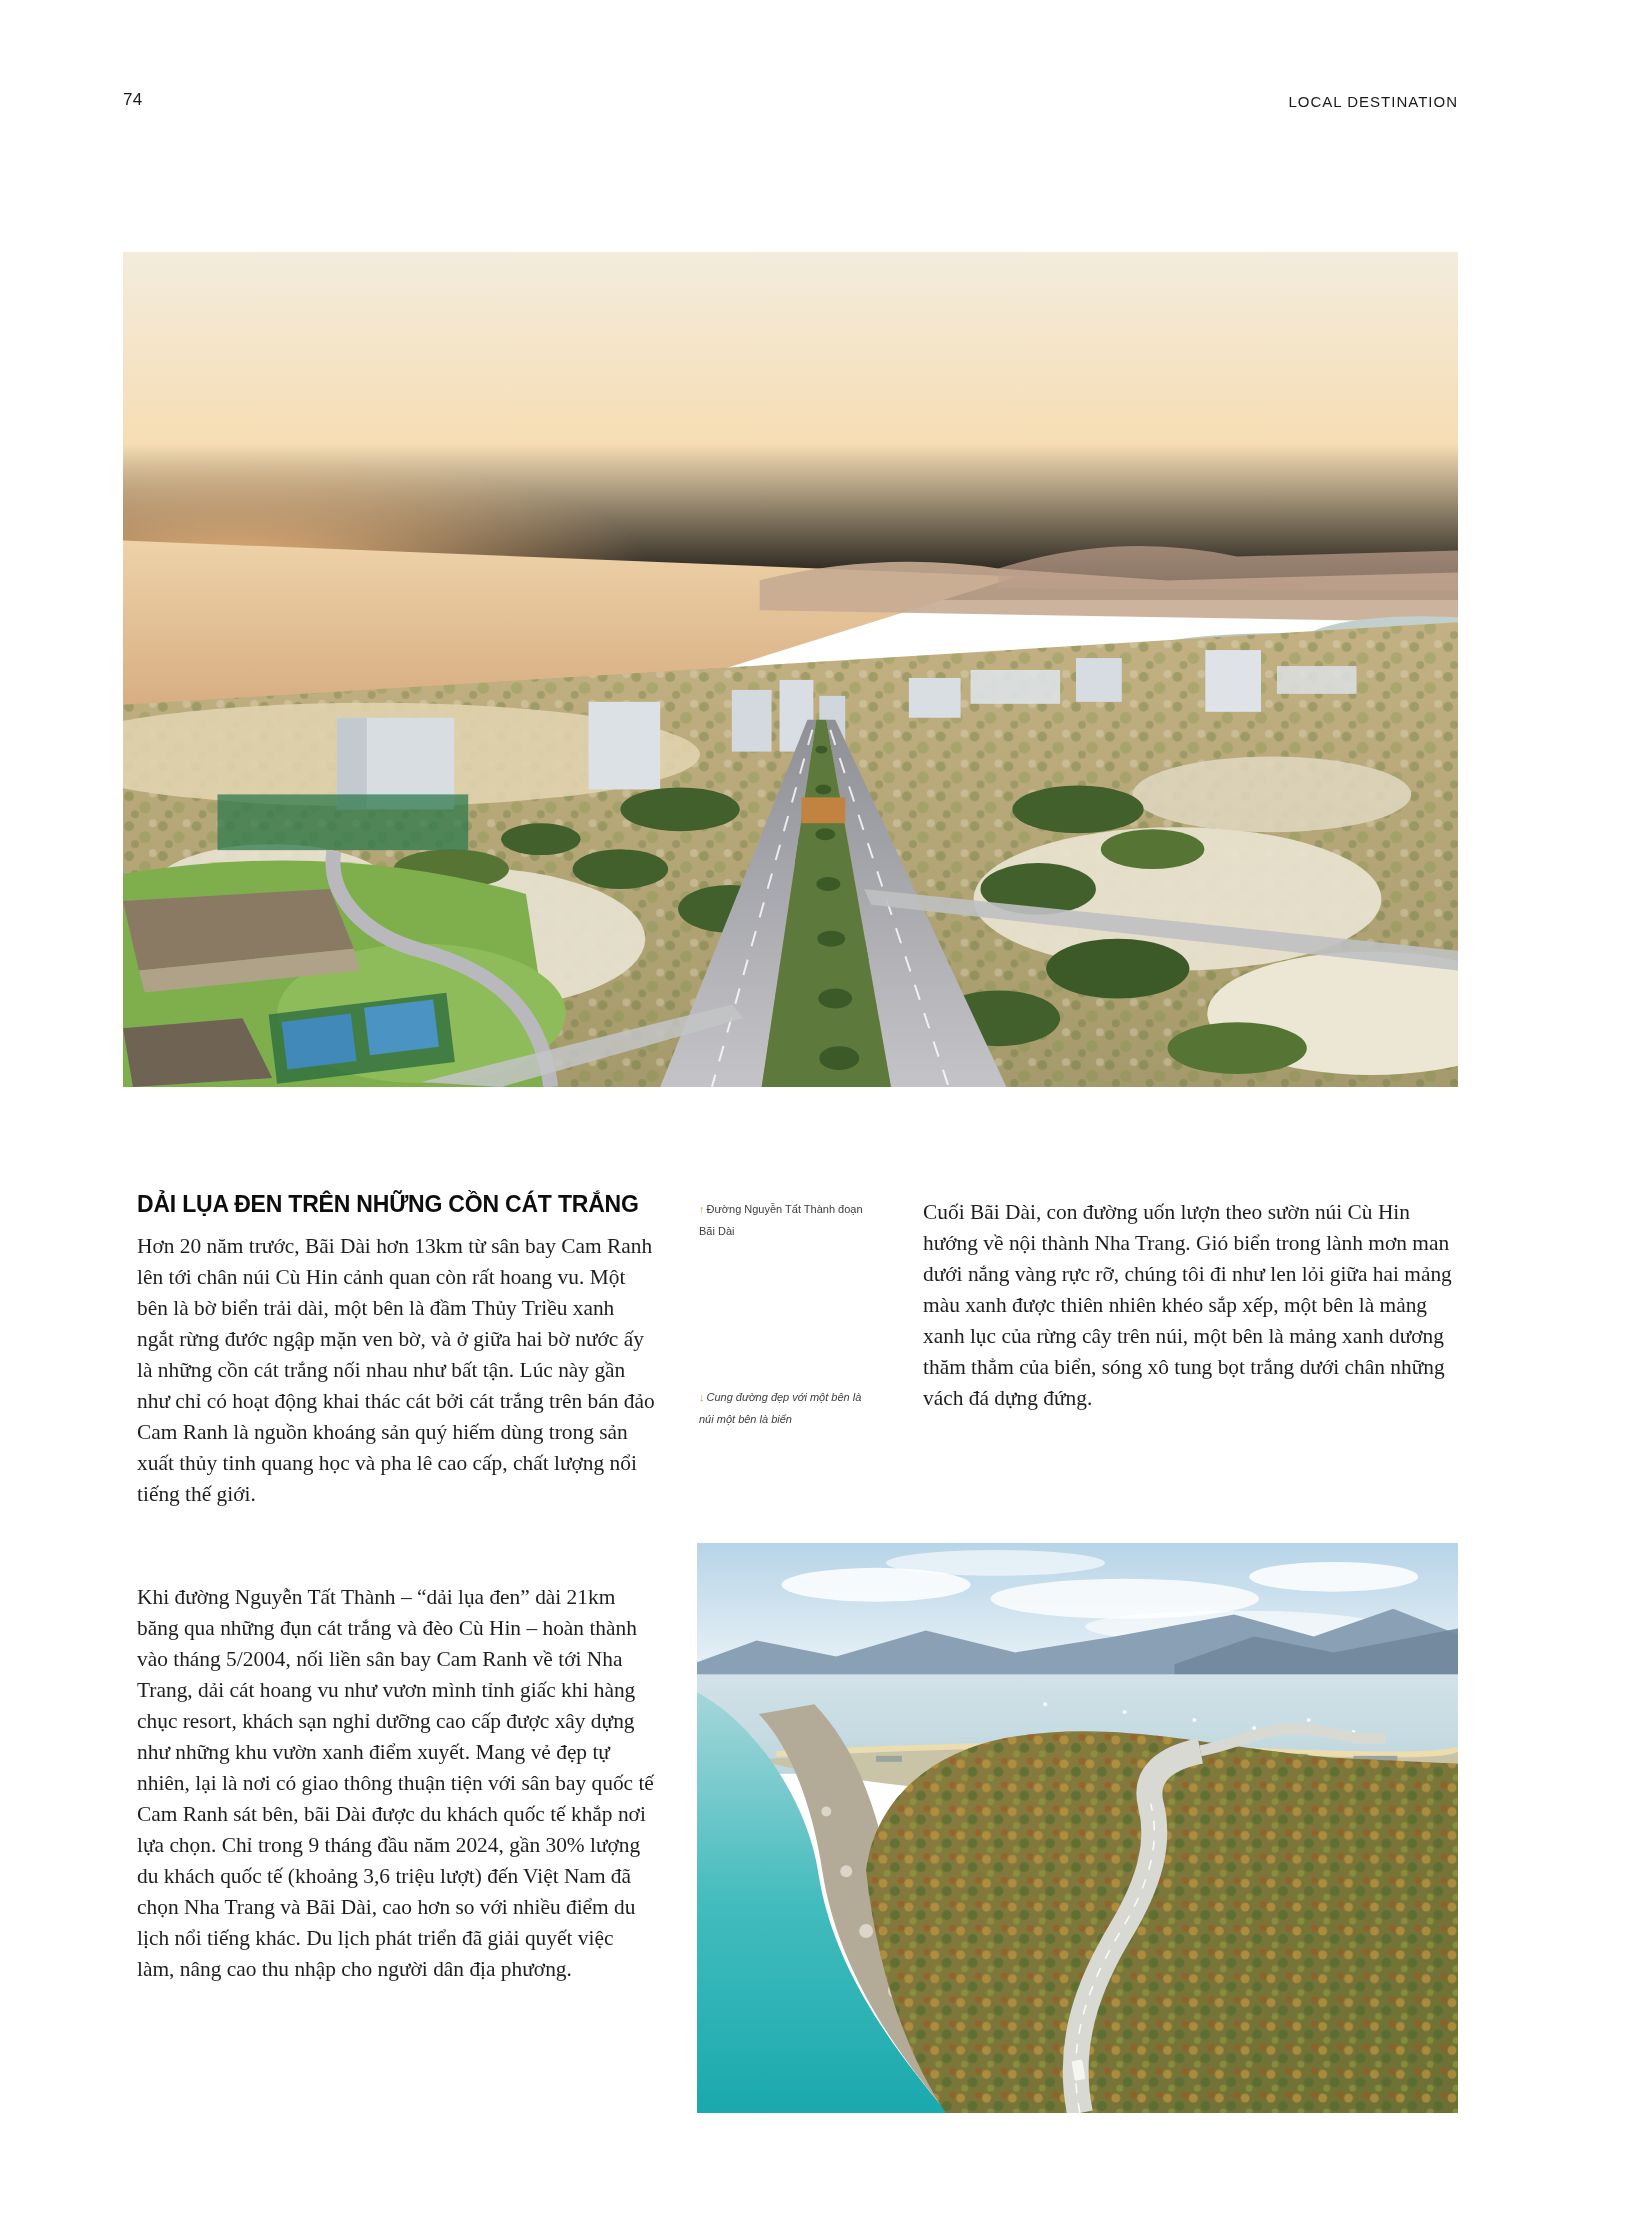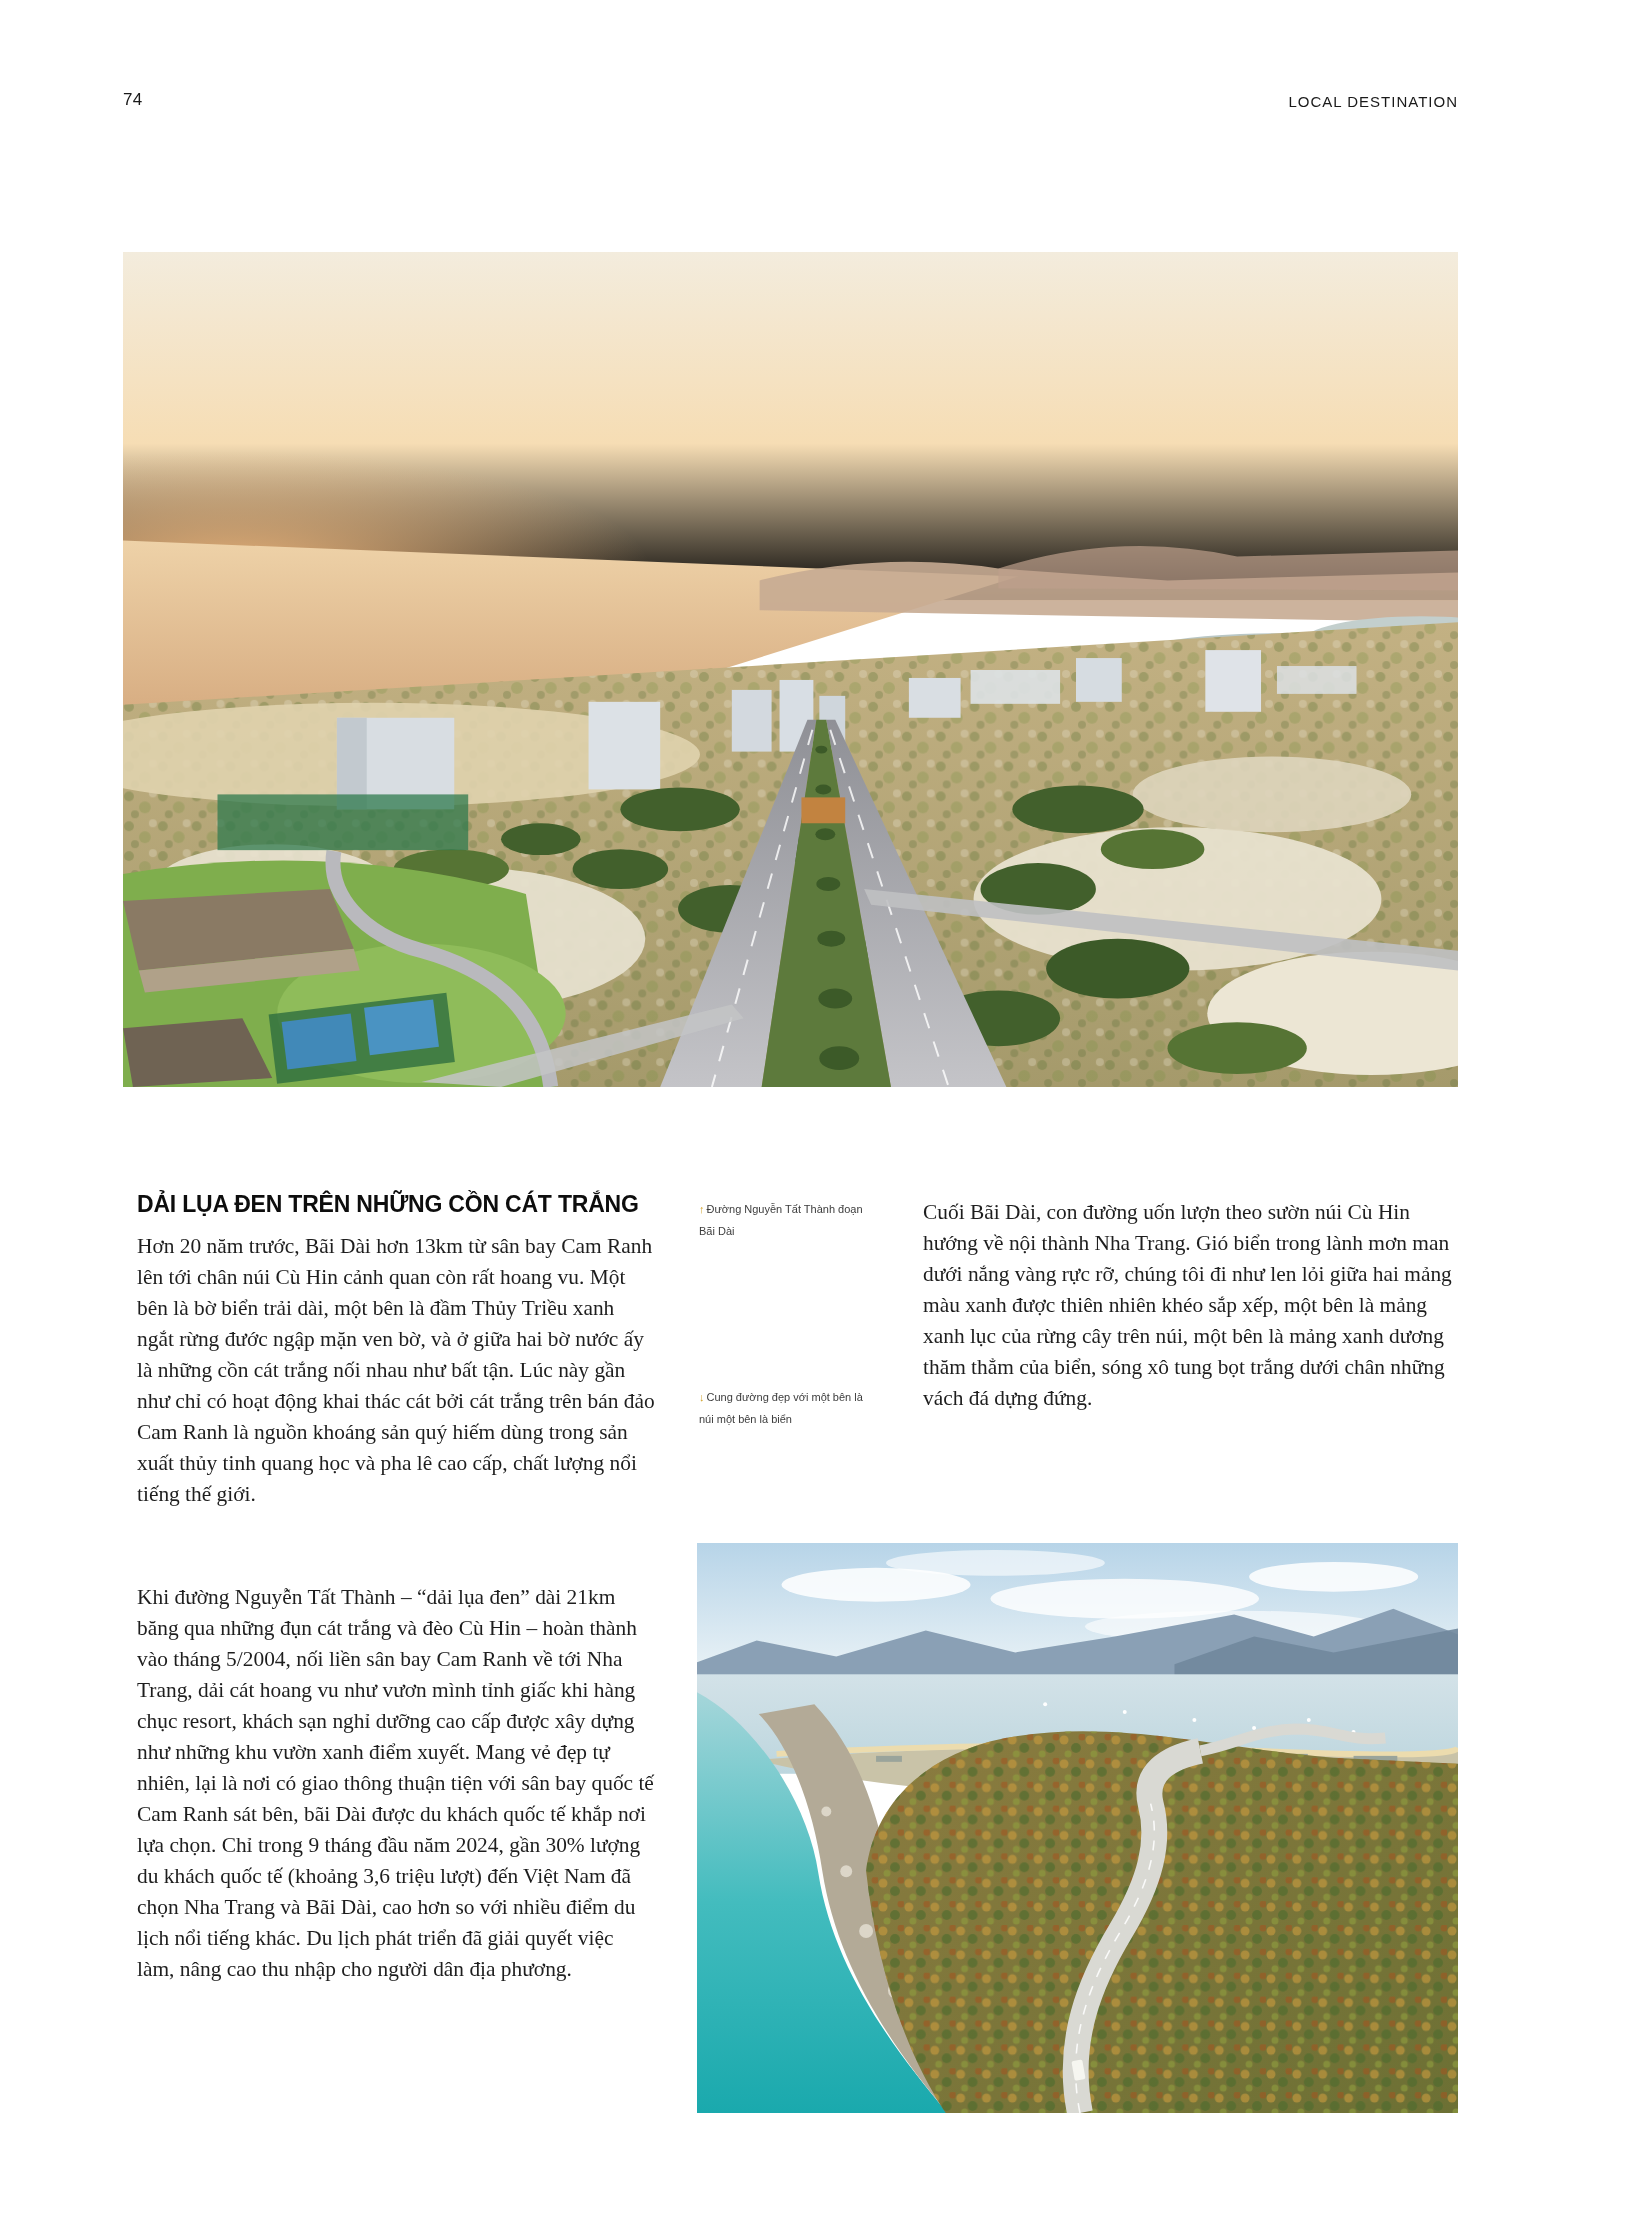--- a/index.html
+++ b/index.html
@@ -40,21 +40,21 @@
   }
   .col-left p{margin:13px 0 0 0;}
   .col-left p.para2{margin-top:72px;}
   .caption-col{position:absolute;left:699px;top:1198px;width:171px;}
   .caption{
     position:absolute;left:0;width:171px;
     font-family:"Liberation Sans",sans-serif;
     font-size:11px;line-height:22.4px;color:#3c3c3c;
   }
   .caption.cap1{top:0;}
-  .caption.cap2{top:188px;}
+  .caption.cap2{top:188px;font-style:italic;}
   .caption .arrow{color:#D0A12A;font-weight:700;margin-right:2px;}
   .col-right{position:absolute;left:923px;top:1190px;width:535px;}
   .col-right p{margin:7px 0 0 0;}
 </style>
 </head>
 <body>
 
 <div class="page">
 
   <div class="header-pageno">74</div>

